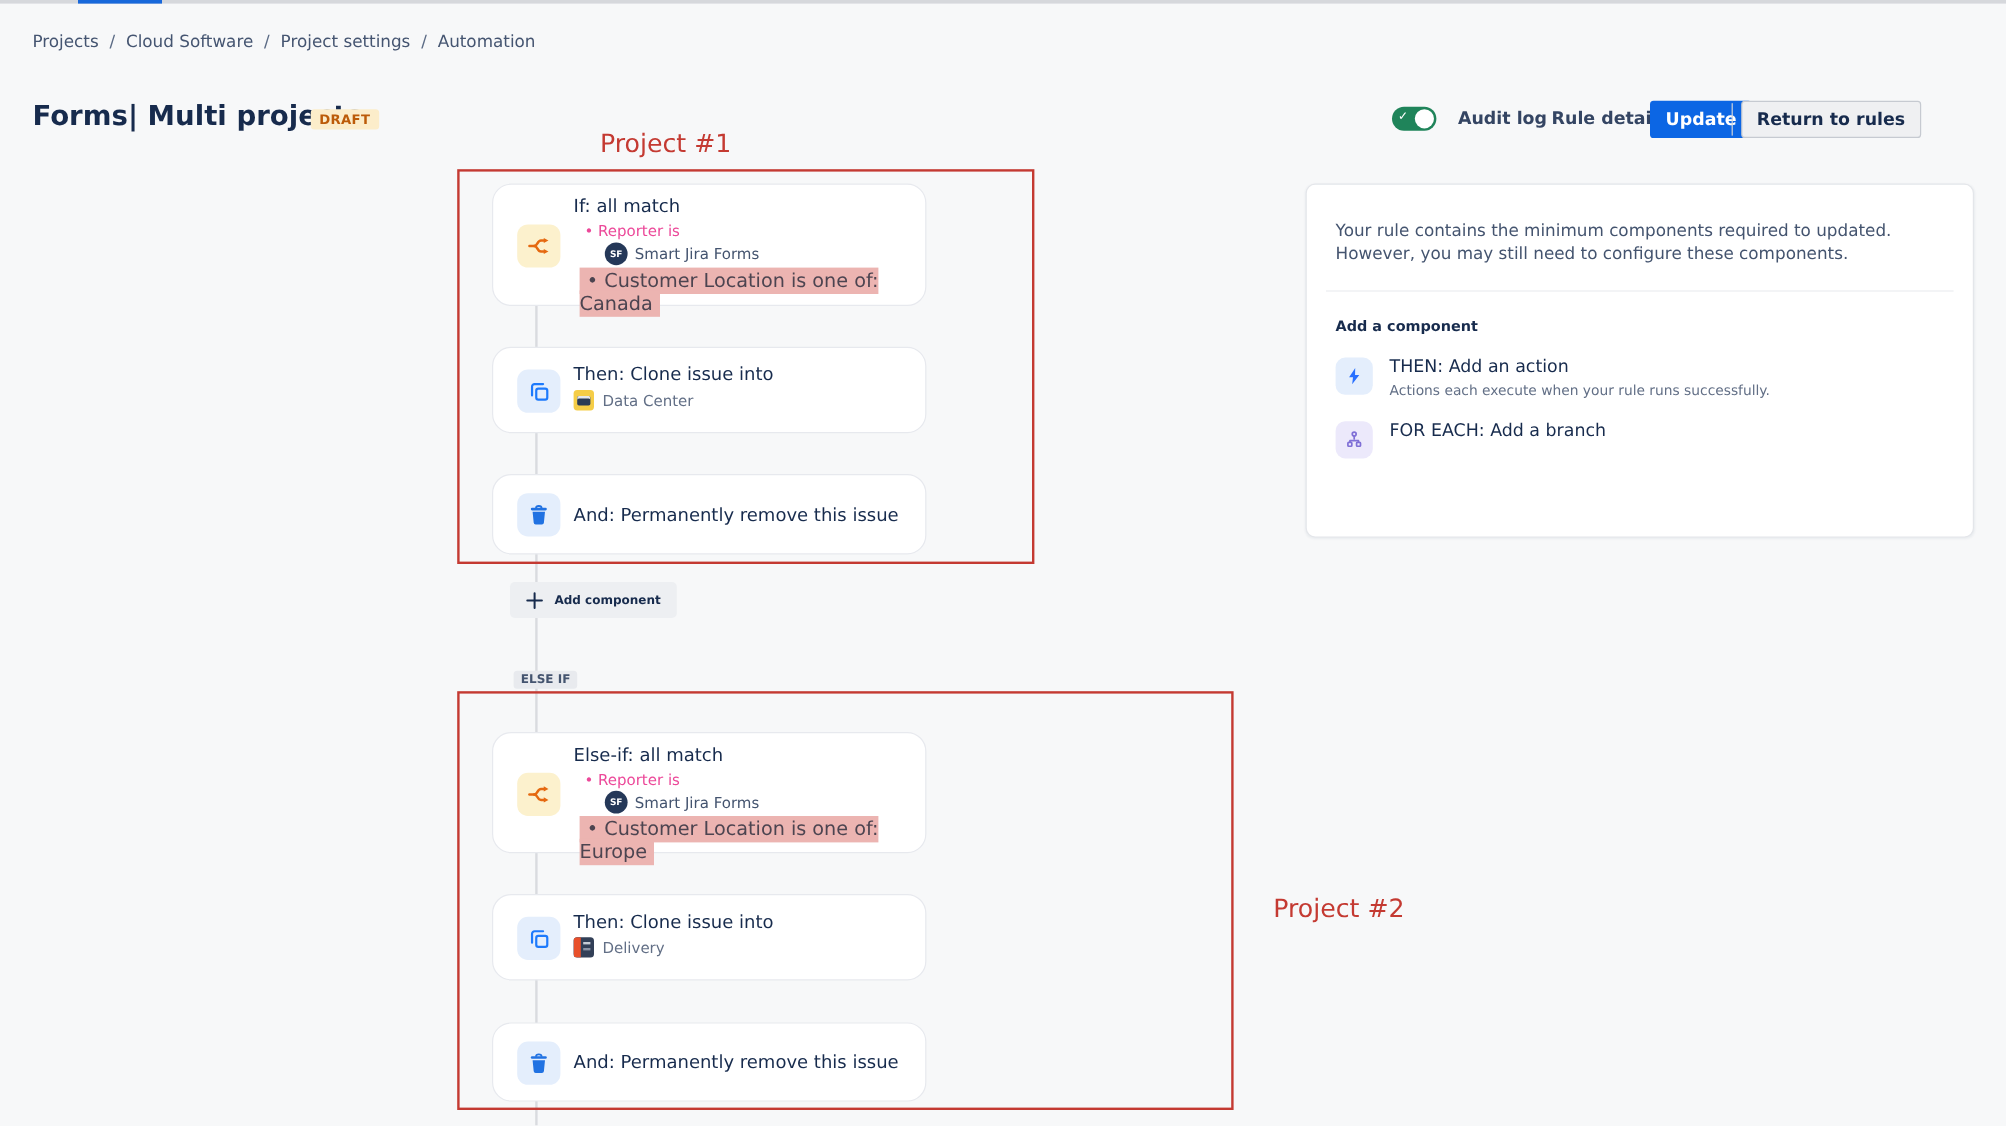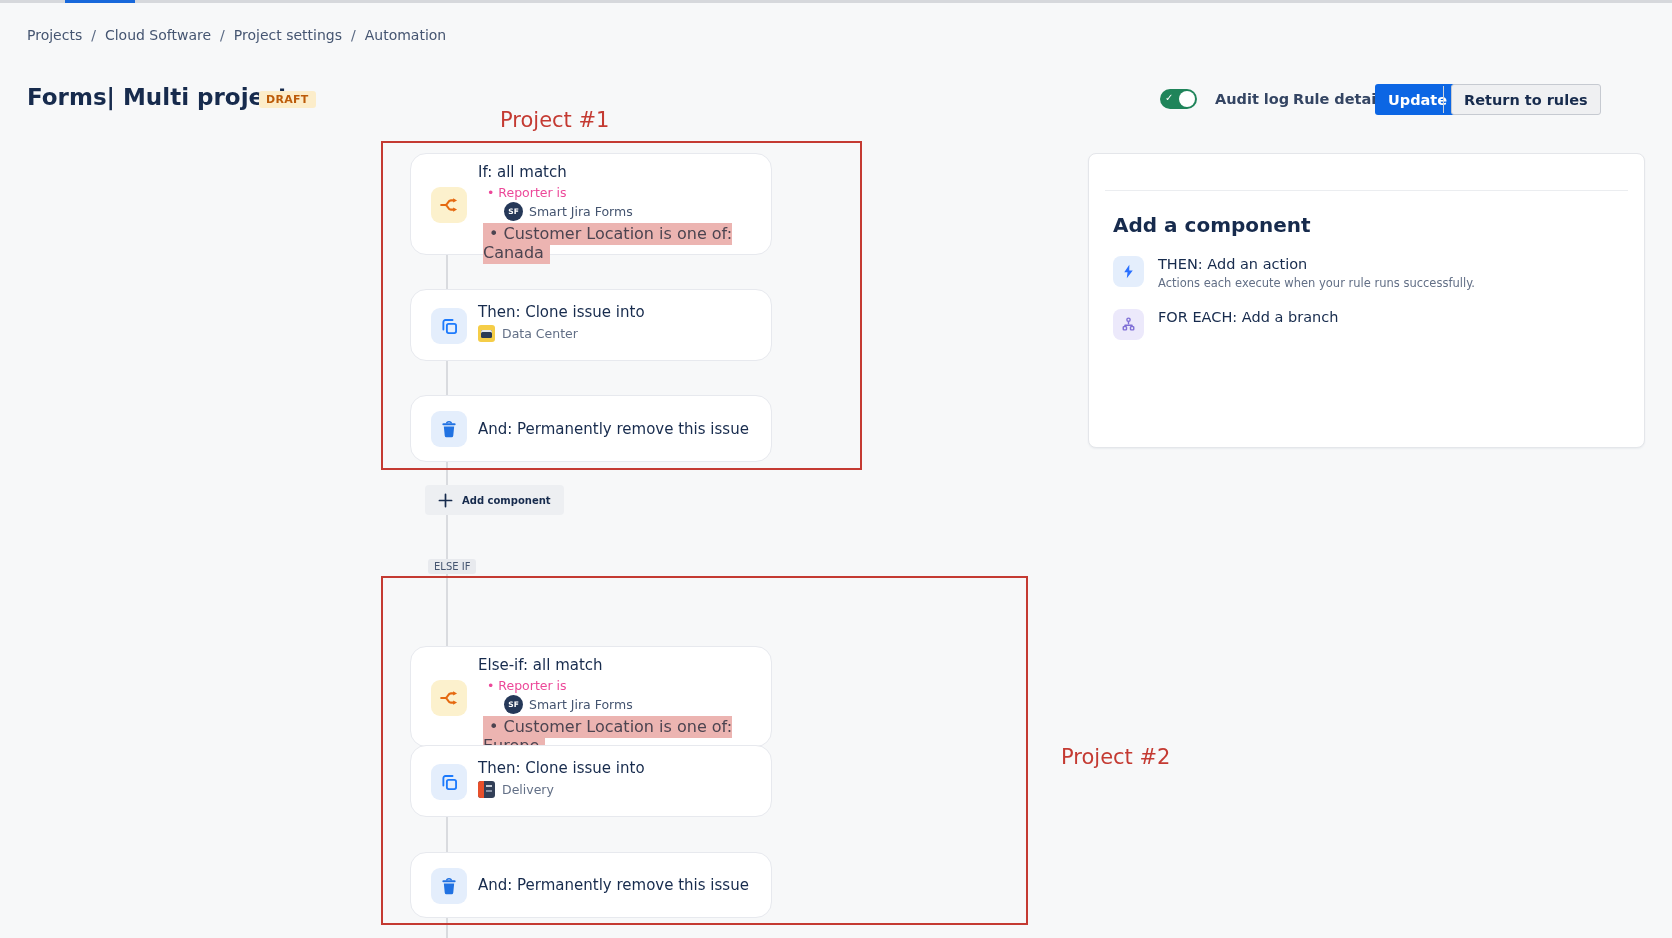--- a/index.html
+++ b/index.html
@@ -36,21 +36,21 @@
 
   
   .card { position:absolute; left:410px; width:362px; background:#fff; border:1px solid #e7e9ee; border-radius:16px; z-index:1; cursor:pointer; }
   .card-icon { position:absolute; left:20px; width:36px; height:36px; border-radius:9px; display:flex; align-items:center; justify-content:center; }
   .icon-cream { background:#fcf1cd; }
   .icon-blue { background:#e4eefc; }
   .card-title { font-size:15px; color:#172b4d; }
   .card-sub { font-size:12.5px; color:#44546f; }
 
   .card-if { top:153px; height:102px; }
-  .card-elseif { top:610px; height:101px;margin-top:36px; }
+  .card-elseif { top:610px; height:101px; }
   .cond-body { position:absolute; left:67px; top:9px; }
   .cond-bullet-line { margin:4px 0 0 9px; font-size:12.5px; color:#ec4899; }
   .reporter-row { margin:2px 0 0 26px; display:flex; align-items:center; gap:6px; }
   .sf-avatar { width:19px; height:19px; border-radius:50%; background:#253858; color:#fff; font-size:7.5px; font-weight:bold; display:flex; align-items:center; justify-content:center; }
   .hl-line { margin:3px 0 0 5px; }
   .hl { background:#ecb4b1; color:#4c4450; font-size:16px; padding:1px 6px 2px 6px; }
 
   .card-then1 { top:289px; height:72px; }
   .card-then2 { top:745px; height:72px; }
   .then-body { position:absolute; left:67px; top:13px; }
@@ -66,37 +66,37 @@
   .pa-yellow .pa-inner { position:absolute; left:3px; top:5px; width:11px; height:8px; background:#2a3b55; border-radius:1.5px; box-shadow:inset 0 2px 0 #e4e7ec; }
   .pa-delivery { background:#323f57; overflow:hidden; }
   .pa-delivery .pa-bar { position:absolute; left:0; top:0; width:6px; height:17px; background:#e8502b; }
   .pa-delivery .pa-l1 { position:absolute; left:8px; top:4px; width:6px; height:2px; background:#c7cdd6; }
   .pa-delivery .pa-l2 { position:absolute; left:8px; top:9px; width:6px; height:2px; background:#8a93a6; }
 
   
   .add-component { position:absolute; left:425px; top:485px; height:30px; padding:0 13px; background:#edeff2; border:none; border-radius:4px; display:flex; align-items:center; gap:9px; font-size:10px; font-weight:600; color:#172b4d; font-family:inherit; cursor:pointer; z-index:1; }
 
   
-  .elseif-chip { position:absolute; left:428px; top:559px; background:#e8eaee; border-radius:3px; font-size:10px; font-weight:400; color:#44546f; padding:2px 6px; z-index:1; }
+  .elseif-chip { position:absolute; left:428px; top:559px; background:#e8eaee; border-radius:3px; font-size:10px; font-weight:700; color:#44546f; padding:2px 6px; z-index:1; }
 
   
   .anno-box { position:absolute; border:2px solid #c43a32; z-index:3; pointer-events:none; }
   .box1 { left:381px; top:141px; width:481px; height:329px; }
   .box2 { left:381px; top:576px; width:647px; height:349px; }
   .anno-label { position:absolute; font-size:21px; color:#c43a32; z-index:3; }
   .label1 { left:500px; top:108px; }
   .label2 { left:1061px; top:745px; }
 
   
   .panel { position:absolute; left:1088px; top:153px; width:557px; height:295px; background:#fff; border:1px solid #e4e6ea; border-radius:8px; box-shadow:0 1px 2px rgba(23,43,77,.06); padding:16px 24px; z-index:1; }
   .panel-heading { font-size:16px; font-weight:bold; color:#172b4d; display:flex; align-items:center; }
   .caret { display:inline-block; width:1.5px; height:18px; background:#172b4d; margin-right:1px; }
   .panel-desc { margin-top:14px; font-size:14px; color:#44546f; line-height:1.36; max-width:478px; }
   .panel-divider { margin:20px -8px 0 -8px; height:1px; background:#ebedf0; }
-  .panel-sub { margin-top:22px; font-size:20px; font-weight:bold; color:#172b4d; }
+  .panel-sub { margin-top:22px; font-size:12px; font-weight:bold; color:#172b4d; }
   .panel-item { margin-top:19px; display:flex; gap:14px; cursor:pointer; }
   .pi-icon { width:31px; height:31px; border-radius:8px; flex:none; display:flex; align-items:center; justify-content:center; }
   .pi-blue { background:#e4eefc; }
   .pi-purple { background:#ece9fb; }
   .pi-title { font-size:14.5px; color:#172b4d; }
   .pi-desc { margin-top:4px; font-size:11.5px; color:#626f86; white-space:nowrap; }
 </style>
 </head>
 <body>
 
@@ -245,20 +245,21 @@
     </div>
     <div class="and-title">And: Permanently remove this issue</div>
   </div>
 
   <div class="anno-box box1"></div>
   <div class="anno-box box2"></div>
   <div class="anno-label label1">Project #1</div>
   <div class="anno-label label2">Project #2</div>
 
   <aside class="panel">
+    <p class="panel-desc">Your rule contains the minimum components required to updated. However, you may still need to configure these components.</p>
     <div class="panel-divider"></div>
     <div class="panel-sub">Add a component</div>
 
     <div class="panel-item">
       <div class="pi-icon pi-blue">
         <svg width="17" height="17" viewBox="0 0 24 24" fill="#2970ff">
           <path d="M13.2 2.5 L6 13.2 h4.6 L9.6 21.5 L18 10.6 h-5 Z"></path>
         </svg>
       </div>
       <div>

